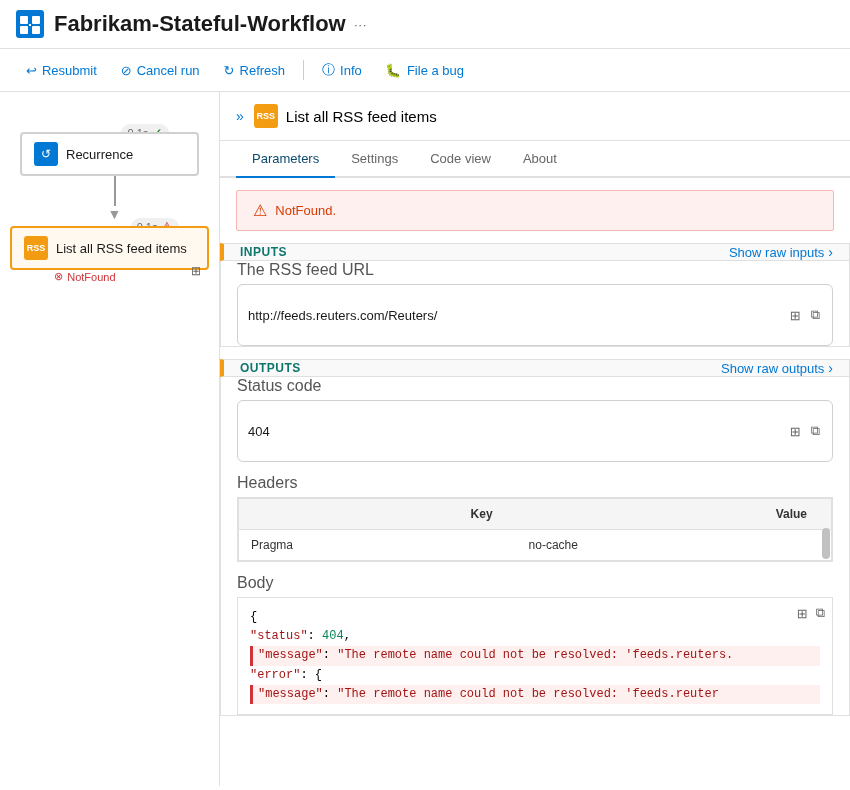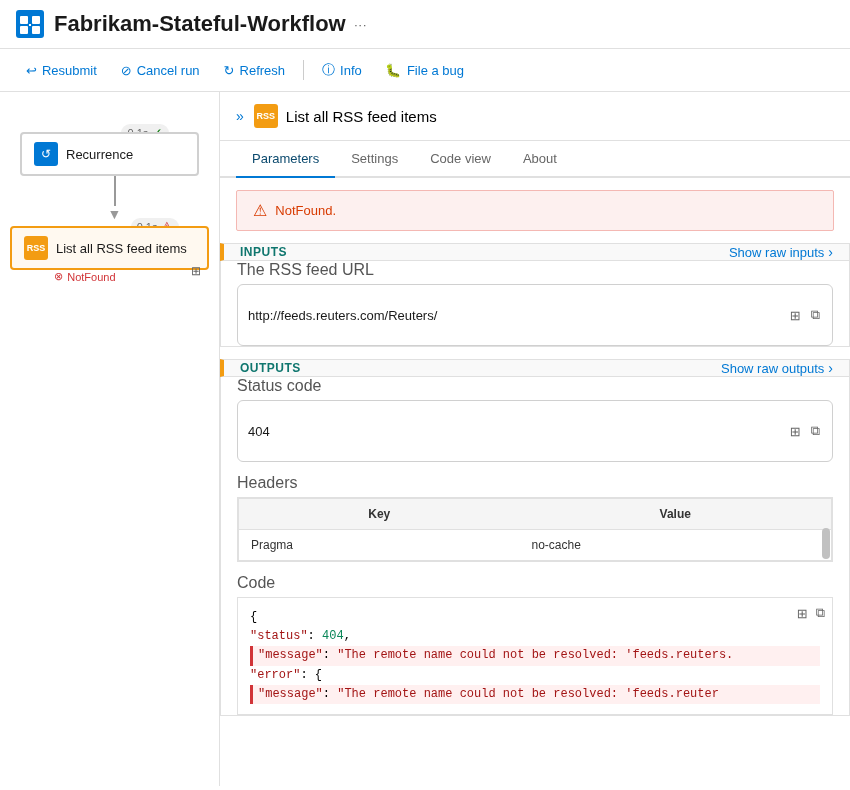--- a/index.html
+++ b/index.html
@@ -59,21 +59,21 @@
     .show-raw { color: #0078d4; font-size: 13px; display: flex; align-items: center; gap: 4px; cursor: pointer; }
     .section-body { padding: 12px 16px; border: 1px solid #e0e0e0; border-top: none; }
     .field-label { font-size: 16px; color: #555; margin-bottom: 5px; }
     .field-value { border: 1px solid #d0d0d0; padding: 20px 10px; background: #fff; display: flex; align-items: center; justify-content: space-between; border-radius: 6px; }
     .field-text { color: #1a1a1a; font-size: 13px; }
     .field-actions { display: flex; gap: 6px; }
     .field-action-btn { background: none; border: none; cursor: pointer; color: #666; font-size: 13px; padding: 2px; }
 
     
     .data-table { width: 100%; border-collapse: collapse; border: 1px solid #e0e0e0; }
-    .data-table th { background: #f5f5f5; padding: 8px 12px; text-align: center; font-size: 12px; font-weight: 600; color: #333; border-bottom: 1px solid #e0e0e0; }
+    .data-table th { background: #f5f5f5; padding: 8px 24px; text-align: right; font-size: 12px; font-weight: 600; color: #333; border-bottom: 1px solid #e0e0e0; }
     .data-table td { padding: 8px 12px; font-size: 12px; color: #333; border-bottom: 1px solid #f0f0f0; vertical-align: top; }
     .data-table tr:last-child td { border-bottom: none; }
     .table-wrapper { border: 1px solid #e0e0e0; overflow: hidden; max-height: 150px; overflow-y: auto; position: relative; }
 
     
     .code-block { background: #fff; border: 1px solid #e0e0e0; padding: 10px 12px; font-family: 'Courier New', monospace; font-size: 12px; line-height: 1.6; max-height: 120px; overflow-y: auto; position: relative; }
     .code-line { display: block; }
     .code-string { color: #a31515; }
     .code-number { color: #098658; }
     .code-actions { position: absolute; top: 6px; right: 6px; display: flex; gap: 4px; }
@@ -244,21 +244,21 @@
               <tbody id="headers-tbody">
                   <tr>
                     <td>Pragma</td>
                     <td>no-cache</td>
                   </tr>
                 </tbody>
             </table>
             <div style="position:absolute; right:2px; top:30px; bottom:2px; width:8px; background:#c1c1c1; border-radius:4px;"></div>
           </div>
 
-          <div class="field-label">Code</div>
+          <div class="field-label">Body</div>
           <div style="position:relative;">
             <div class="code-block" id="body-code">
             <div class="code-line">{</div>
                 <div class="code-line">  <span class="code-string">"status"</span>: <span class="code-number">404</span>,</div>
                 <div class="code-line" style="background:#fff0f0; border-left:3px solid #d13438; padding-left:5px;">  <span class="code-string">"message"</span>: <span class="code-string">"The remote name could not be resolved: 'feeds.reuters.</span></div>
                 <div class="code-line">  <span class="code-string">"error"</span>: {</div>
                 <div class="code-line" style="background:#fff0f0; border-left:3px solid #d13438; padding-left:5px;">    <span class="code-string">"message"</span>: <span class="code-string">"The remote name could not be resolved: 'feeds.reuter</span></div>
               </div>
             <div class="code-actions">
               <button class="field-action-btn">⊞</button>

